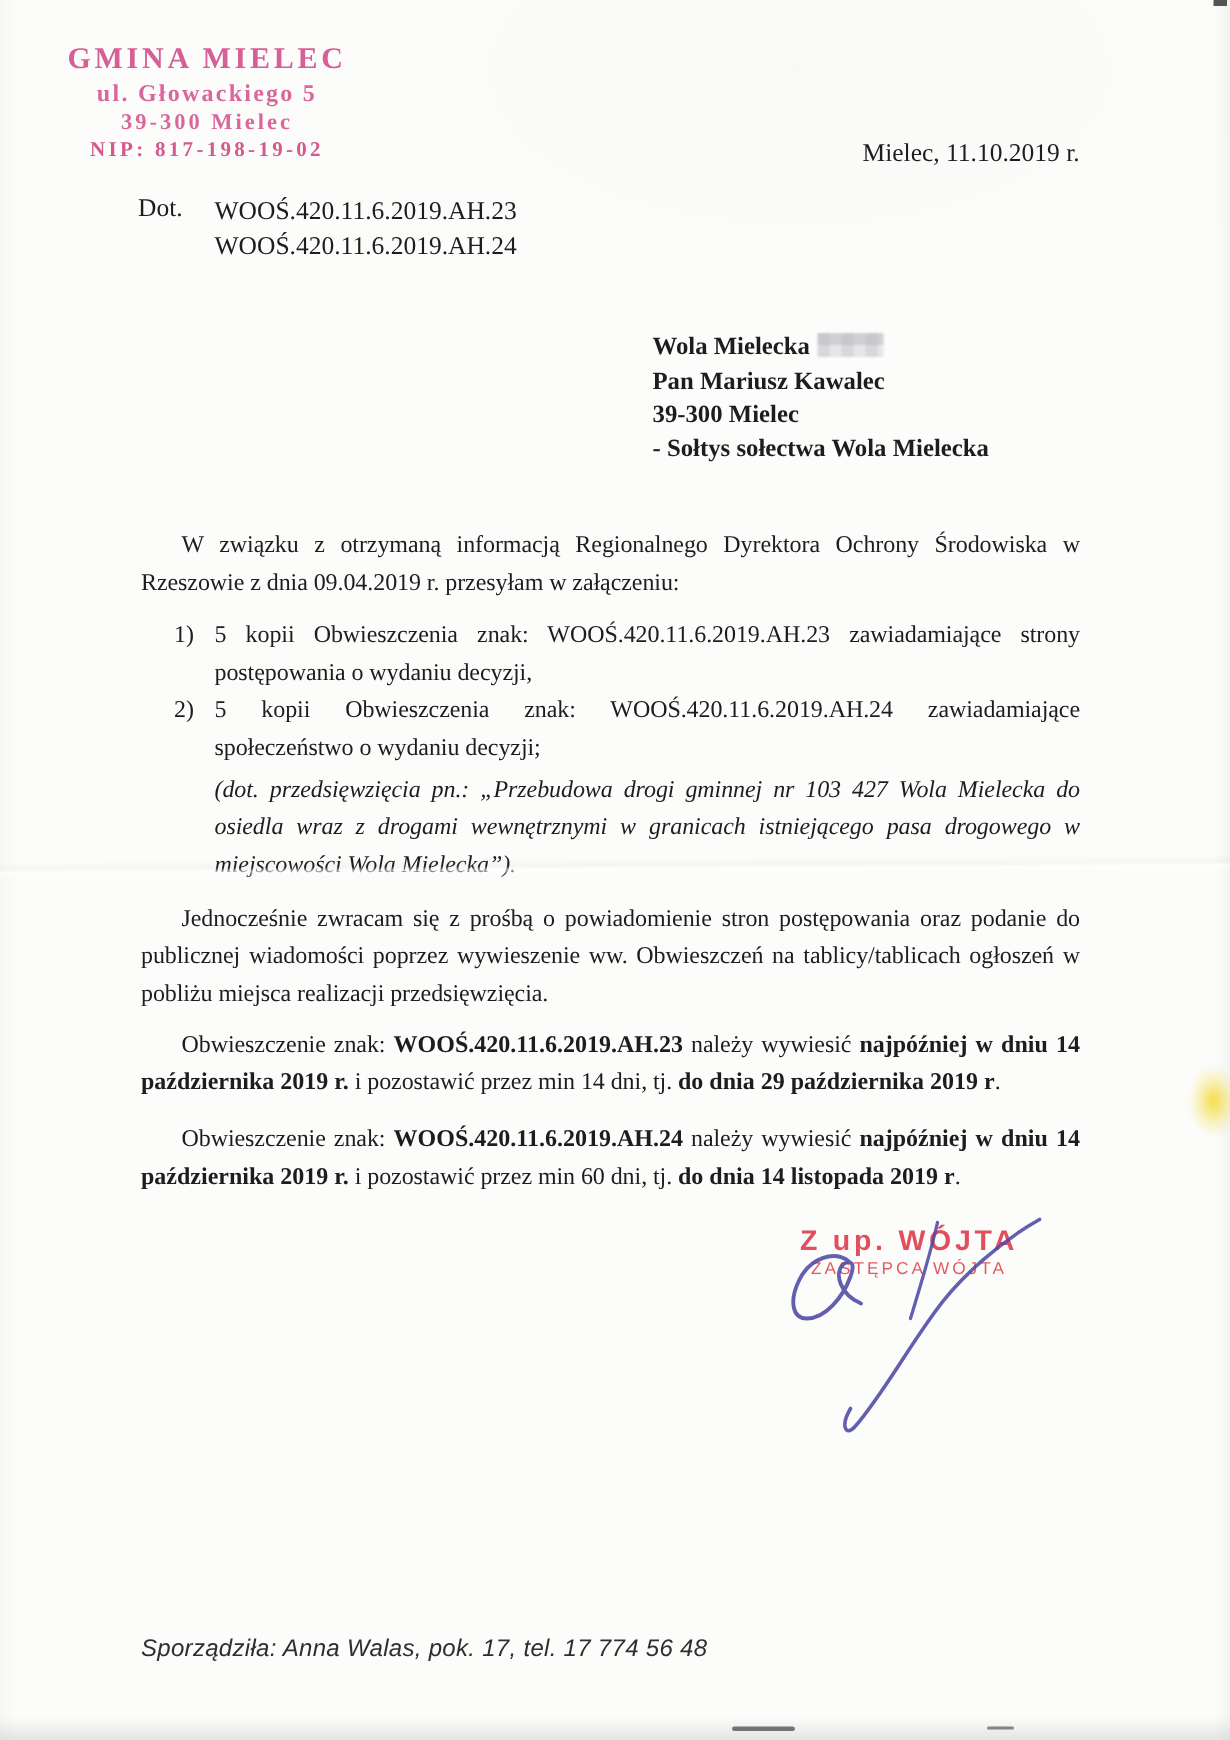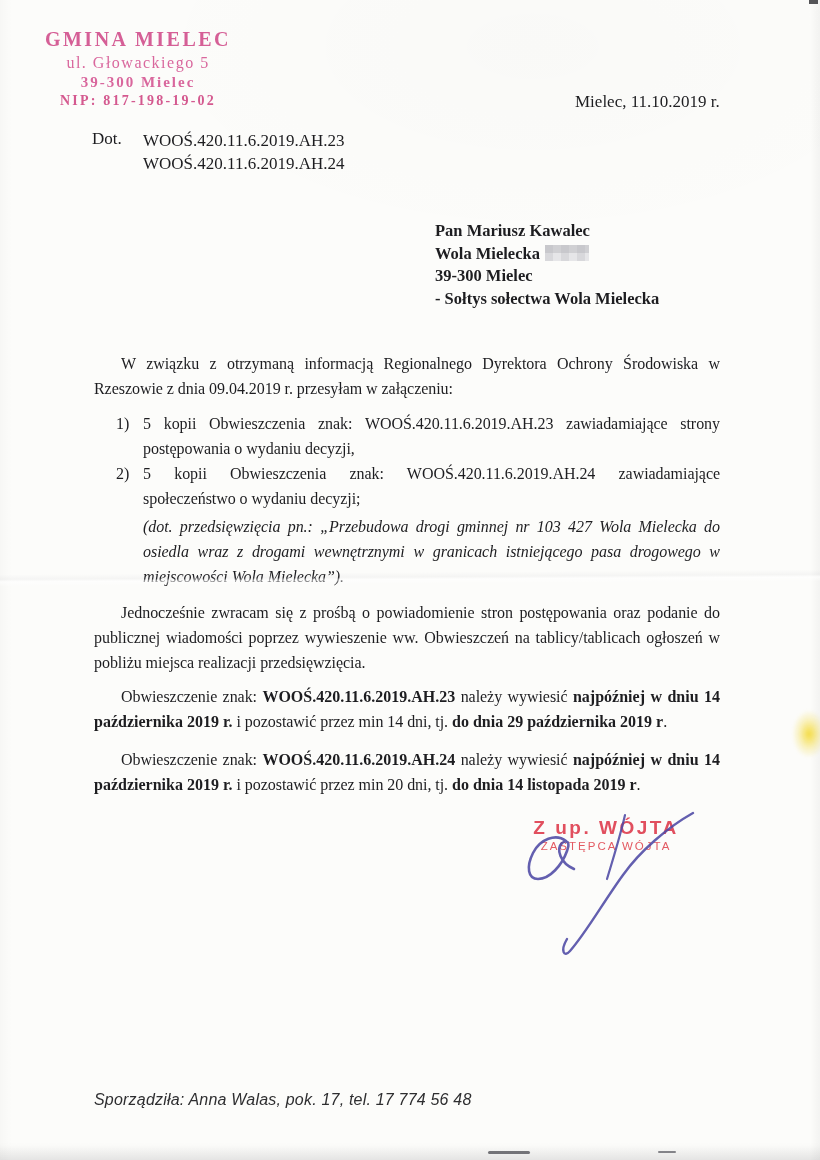--- a/index.html
+++ b/index.html
@@ -20,21 +20,21 @@
 
   
   .hdr-stamp{
     position:absolute;left:38px;top:28px;width:200px;
     text-align:center;color:#d9679d;
   }
   .hdr-org{
     font-size:20px;font-weight:bold;letter-spacing:2.5px;
     color:#d55f96;white-space:nowrap;
   }
-  .hdr-street{font-size:16px;font-weight:400;letter-spacing:1.5px;margin-top:3px;white-space:nowrap;}
+  .hdr-street{font-size:16px;font-weight:700;letter-spacing:1.5px;margin-top:3px;white-space:nowrap;}
   .hdr-city{font-size:15px;font-weight:600;letter-spacing:2px;margin-top:2px;white-space:nowrap;}
   .hdr-nip{font-size:14px;font-weight:bold;letter-spacing:2.2px;margin-top:2px;color:#d4598f;white-space:nowrap;}
 
   
   .dateline{position:absolute;top:92px;left:575px;font-size:17px;}
   .ref-block{position:absolute;top:129px;left:92px;font-size:17px;display:flex;}
   .ref-label{width:51px;}
   .ref-nums div{line-height:23px;}
 
   
@@ -125,22 +125,22 @@
 
   <div class="ref-block">
     <div class="ref-label">Dot.</div>
     <div class="ref-nums">
       <div>WOOŚ.420.11.6.2019.AH.23</div>
       <div>WOOŚ.420.11.6.2019.AH.24</div>
     </div>
   </div>
 
   <div class="recipient">
+    <div><span>Wola Mielecka</span><span class="redaction"></span></div>
     <div>Pan Mariusz Kawalec</div>
-    <div><span>Wola Mielecka</span><span class="redaction"></span></div>
     <div>39-300 Mielec</div>
     <div>- Sołtys sołectwa Wola Mielecka</div>
   </div>
 
   <div class="body-flow">
     <p class="para indent mb10">W związku z otrzymaną informacją Regionalnego Dyrektora Ochrony Środowiska w Rzeszowie z dnia 09.04.2019 r. przesyłam w załączeniu:</p>
 
     <div class="enclosure-list">
       <div class="list-item">
         <span class="list-marker">1)</span>
@@ -151,21 +151,21 @@
         <p class="list-text">5 kopii Obwieszczenia znak: WOOŚ.420.11.6.2019.AH.24 zawiadamiające społeczeństwo o wydaniu decyzji;</p>
       </div>
     </div>
 
     <p class="project-note">(dot. przedsięwzięcia pn.: „Przebudowa drogi gminnej nr 103 427 Wola Mielecka do osiedla wraz z drogami wewnętrznymi w granicach istniejącego pasa drogowego w miejscowości Wola Mielecka”).</p>
 
     <p class="para indent mb9">Jednocześnie zwracam się z prośbą o powiadomienie stron postępowania oraz podanie do publicznej wiadomości poprzez wywieszenie ww. Obwieszczeń na tablicy/tablicach ogłoszeń w pobliżu miejsca realizacji przedsięwzięcia.</p>
 
     <p class="para indent notice mb13"><span>Obwieszczenie znak: </span><b>WOOŚ.420.11.6.2019.AH.23</b><span> należy wywiesić </span><b>najpóźniej w dniu 14 października 2019 r.</b><span> i pozostawić przez min 14 dni, tj. </span><b>do dnia 29 października 2019 r</b><span>.</span></p>
 
-    <p class="para indent notice"><span>Obwieszczenie znak: </span><b>WOOŚ.420.11.6.2019.AH.24</b><span> należy wywiesić </span><b>najpóźniej w dniu 14 października 2019 r.</b><span> i pozostawić przez min 20 dni, tj. </span><b>do dnia 14 listopada 2019 r</b><span>.</span></p>
+    <p class="para indent notice"><span>Obwieszczenie znak: </span><b>WOOŚ.420.11.6.2019.AH.24</b><span> należy wywiesić </span><b>najpóźniej w dniu 14 października 2019 r.</b><span> i pozostawić przez min 60 dni, tj. </span><b>do dnia 14 listopada 2019 r</b><span>.</span></p>
   </div>
 
   <div class="sig-stamp">
     <div class="sig-auth">Z up. WÓJTA</div>
     <div class="sig-title">ZASTĘPCA WÓJTA</div>
   </div>
 
   <svg class="sig-svg" width="250" height="185" viewBox="0 0 250 185">
     <g fill="none" stroke="#4f4aa5" stroke-linecap="round" opacity="0.88">
       <path stroke-width="2.6" d="M 76 48 C 66 40, 50 46, 43 60 C 36 74, 38 86, 48 86 C 60 86, 72 72, 77 58 C 80 50, 78 46, 72 50 C 66 56, 70 70, 84 76"></path>

